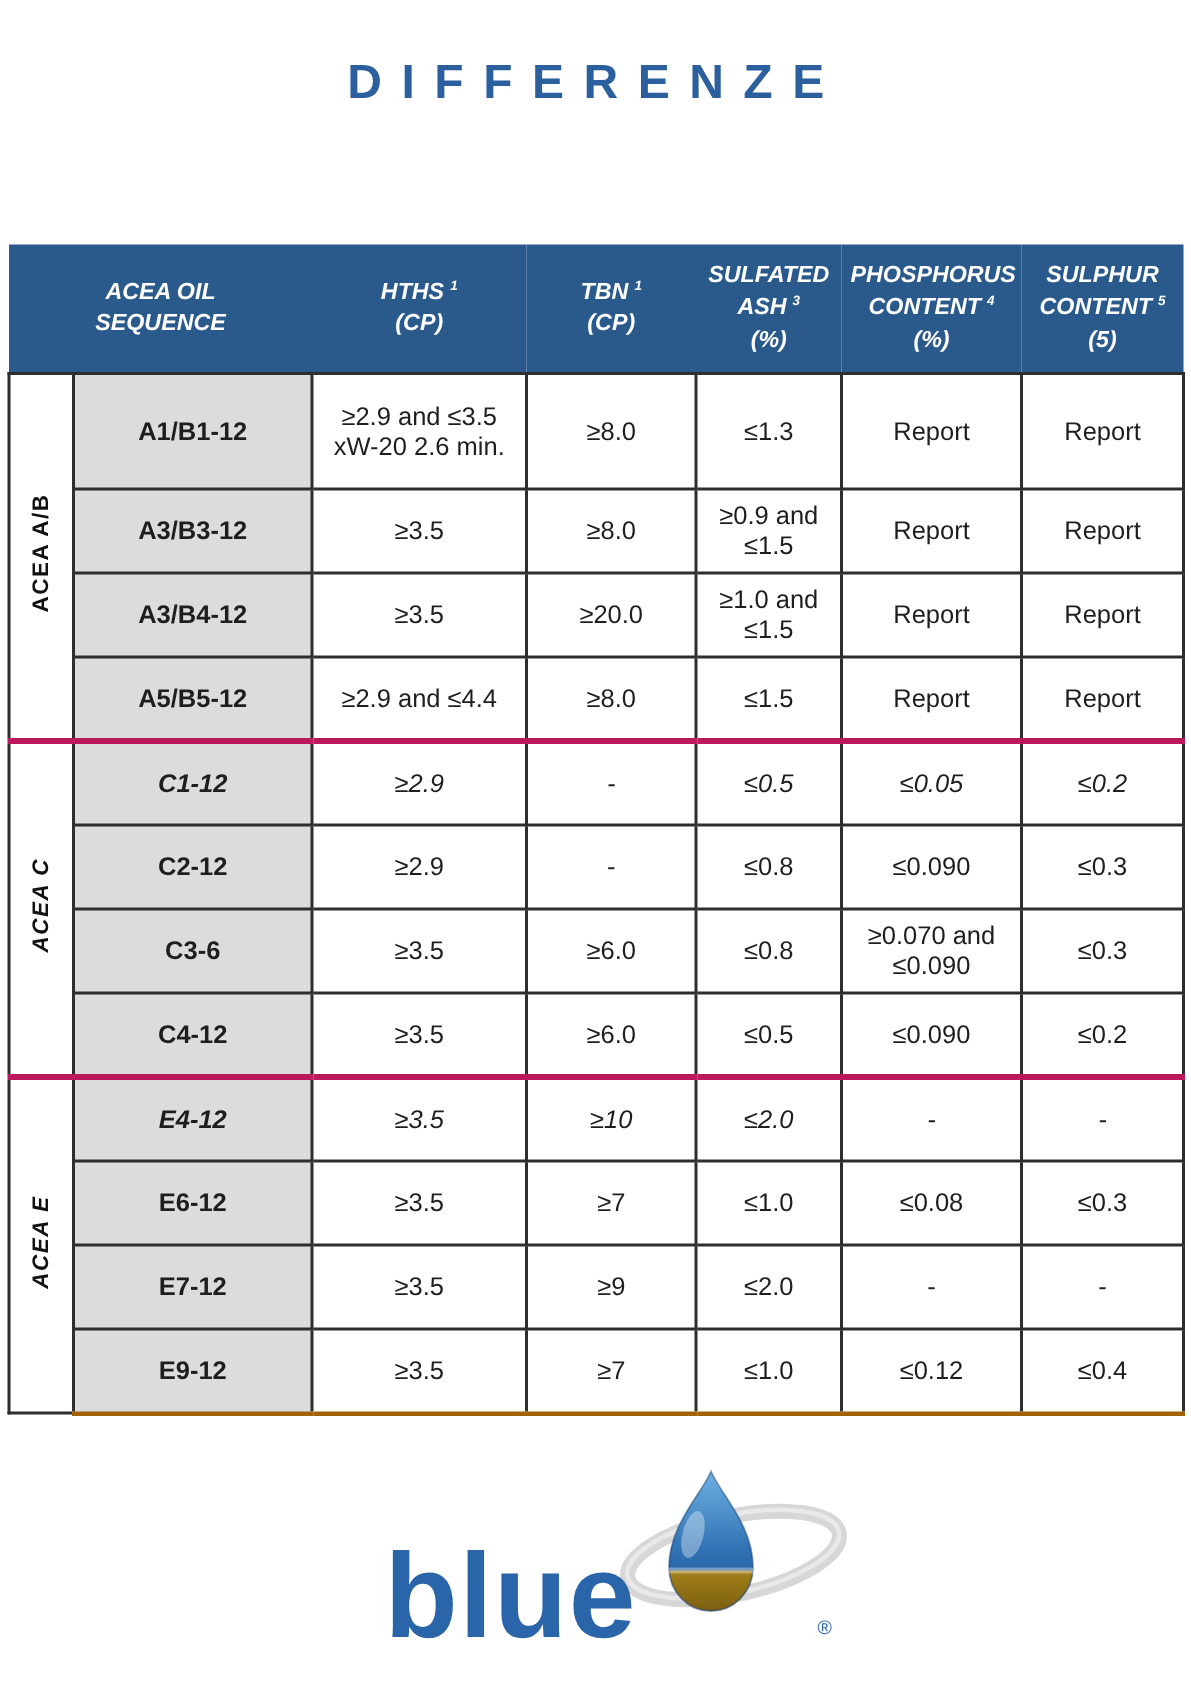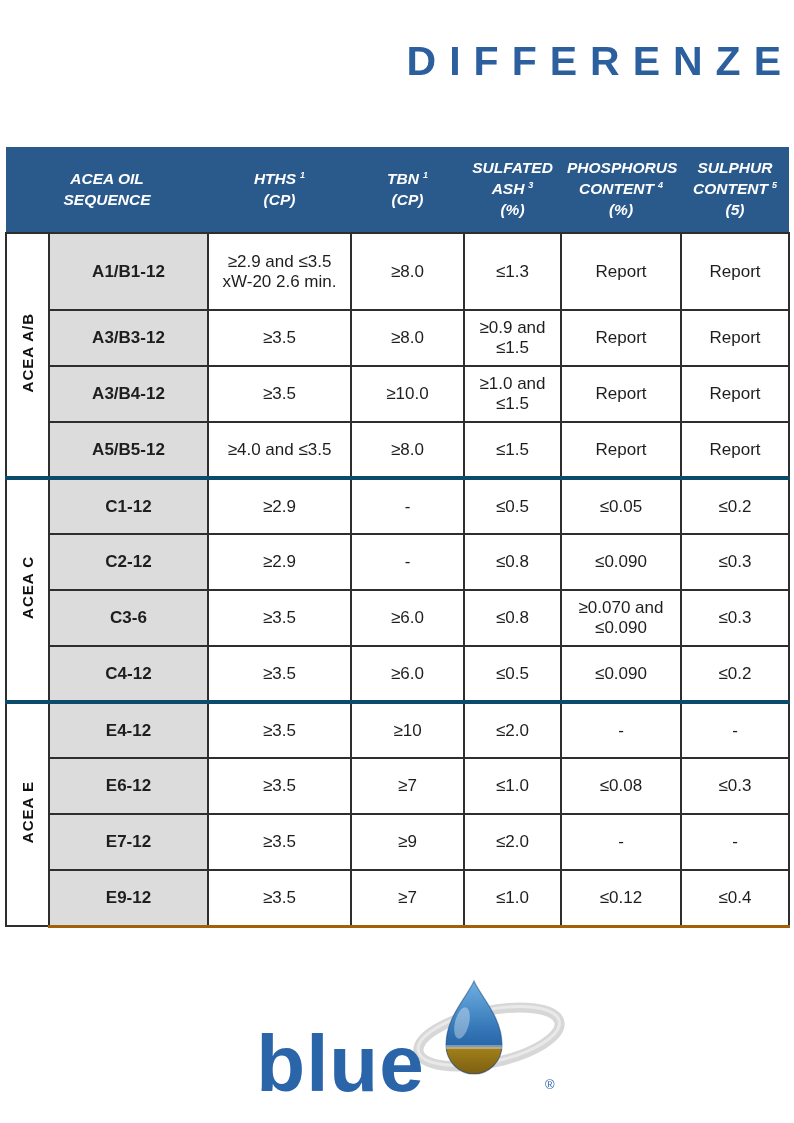--- a/index.html
+++ b/index.html
@@ -8,32 +8,32 @@
     position:relative;
     width:794px; height:1123px;
     background:#ffffff;
     font-family:"Liberation Sans", sans-serif;
     overflow:hidden;
   }
 
   
   .title {
     padding-top:30px;
-    text-align:right;
+    text-align:center;
     color:#2c5f9e;
     font-weight:bold;
-    font-size:41px;
+    font-size:32px;
     letter-spacing:13px;
     line-height:1.55;
   }
 
   
   table.spec {
     position:absolute;
-    left:5px; top:147px;
+    left:5px; top:163px;
     width:783px;
     border-collapse:collapse;
     table-layout:fixed;
     font-family:"Liberation Sans", sans-serif;
   }
   .spec th {
     background:#2a5a8c;
     color:#ffffff;
     font-style:italic;
     font-weight:bold;
@@ -72,21 +72,21 @@
   .vtext {
     display:inline-block;
     writing-mode:vertical-rl;
     transform:rotate(180deg);
     font-weight:bold;
     font-size:15px;
     letter-spacing:1px;
     color:#111111;
     white-space:nowrap;
   }
-  tr.gsep td { border-top:4px solid #0c4a6e; }
+  tr.gsep td { border-top:4px solid #be185d;font-style:italic; }
   tr.last td { border-bottom:3px solid #a16207; }
   .cw { display:inline-block; max-width:120px; }
 
   
   .logo {
     position:absolute;
     left:0; top:975px;
     width:100%;
     display:flex;
     justify-content:center;
@@ -149,28 +149,28 @@
         <td class="seq">A3/B3-12</td>
         <td><span class="cw">≥3.5</span></td>
         <td><span class="cw">≥8.0</span></td>
         <td><span class="cw" style="max-width:80px">≥0.9 and ≤1.5</span></td>
         <td><span class="cw">Report</span></td>
         <td><span class="cw">Report</span></td>
       </tr>
       <tr class="r">
         <td class="seq">A3/B4-12</td>
         <td><span class="cw">≥3.5</span></td>
-        <td><span class="cw">≥10.0</span></td>
+        <td><span class="cw">≥20.0</span></td>
         <td><span class="cw" style="max-width:80px">≥1.0 and ≤1.5</span></td>
         <td><span class="cw">Report</span></td>
         <td><span class="cw">Report</span></td>
       </tr>
       <tr class="r">
         <td class="seq">A5/B5-12</td>
-        <td><span class="cw">≥4.0 and ≤3.5</span></td>
+        <td><span class="cw">≥2.9 and ≤4.4</span></td>
         <td><span class="cw">≥8.0</span></td>
         <td><span class="cw">≤1.5</span></td>
         <td><span class="cw">Report</span></td>
         <td><span class="cw">Report</span></td>
       </tr>
 
       <tr class="r gsep">
         <td class="glabel" rowspan="4"><span class="vtext">ACEA C</span></td>
         <td class="seq">C1-12</td>
         <td><span class="cw">≥2.9</span></td>

